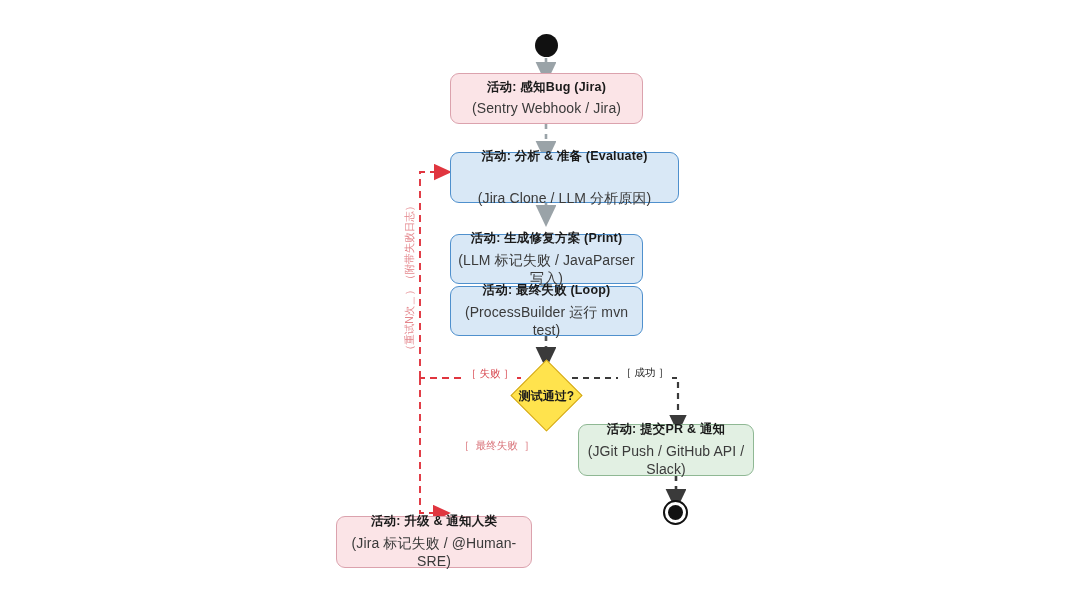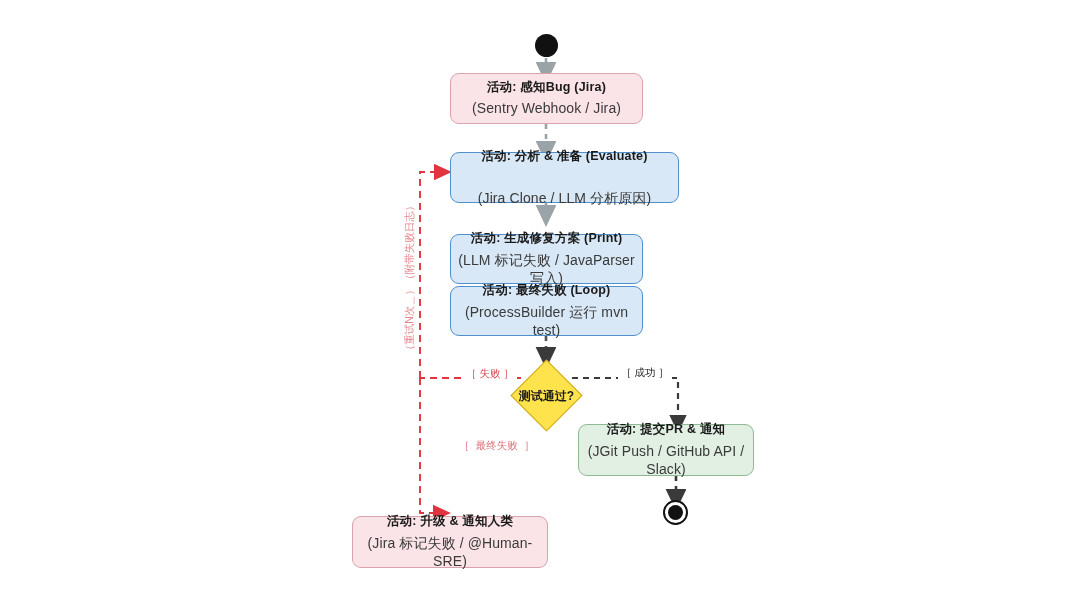--- a/index.html
+++ b/index.html
@@ -184,21 +184,21 @@
   <div class="diamond-wrap" style="left:521px; top:370px; width:51px; height:51px;">
     <div class="diamond-shape"></div>
     <div class="diamond-label">测试通过?</div>
   </div>
 
   <div class="node green" style="left:578px; top:424px; width:176px; height:52px;">
     <div class="title">活动: 提交PR &amp; 通知</div>
     <div class="sub">(JGit Push / GitHub API / Slack)</div>
   </div>
 
-  <div class="node pink" style="left:352px; top:516px; width:196px; height:52px;">
+  <div class="node pink" style="left:336px; top:516px; width:196px; height:52px;">
     <div class="title">活动: 升级 &amp; 通知人类</div>
     <div class="sub">(Jira 标记失败 / @Human-SRE)</div>
   </div>
 
   <div class="terminal end-ring" style="left:663px; top:500px; width:25px; height:25px;"></div>
   <div class="terminal end-dot" style="left:668px; top:505px; width:15px; height:15px;"></div>
 
   <div class="edge-label fail" style="left:463px; top:367px;">［ 失败 ］</div>
 
   <div class="edge-label ok" style="left:618px; top:366px;">［ 成功 ］</div>

